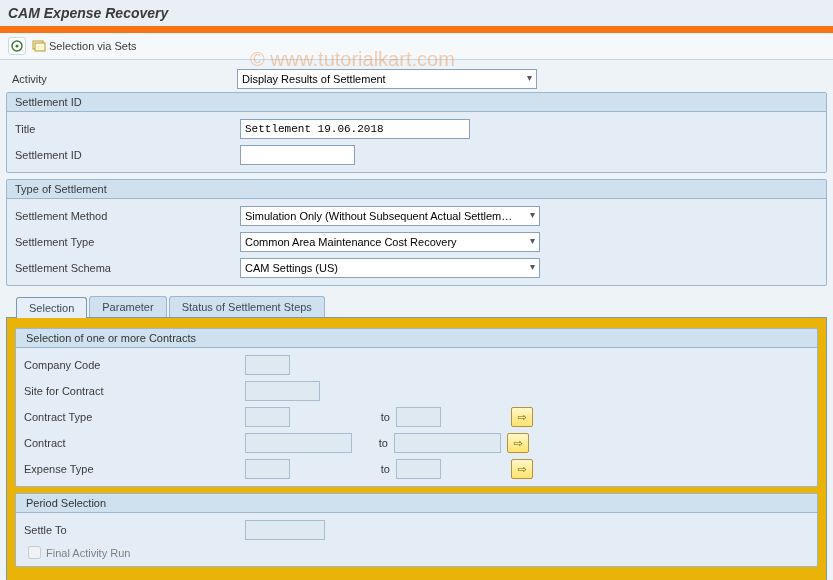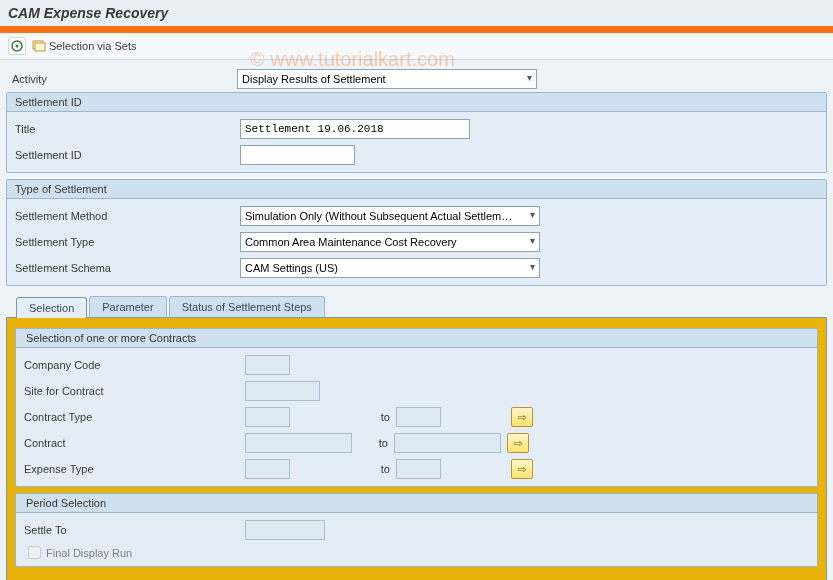--- a/index.html
+++ b/index.html
@@ -170,21 +170,21 @@
 
       <div class="inner-group">
         <div class="inner-title">Period Selection</div>
         <div class="inner-body">
           <div class="range-row">
             <div class="field-label">Settle To</div>
             <input class="disp-input" style="width: 80px;">
           </div>
           <div class="chk-row">
             <input type="checkbox" disabled="" style="">
-            <span>Final Display Run</span>
+            <span>Final Activity Run</span>
           </div>
         </div>
       </div>
 
     </div>
   </div>
 
 </div>
 
 </body></html>

